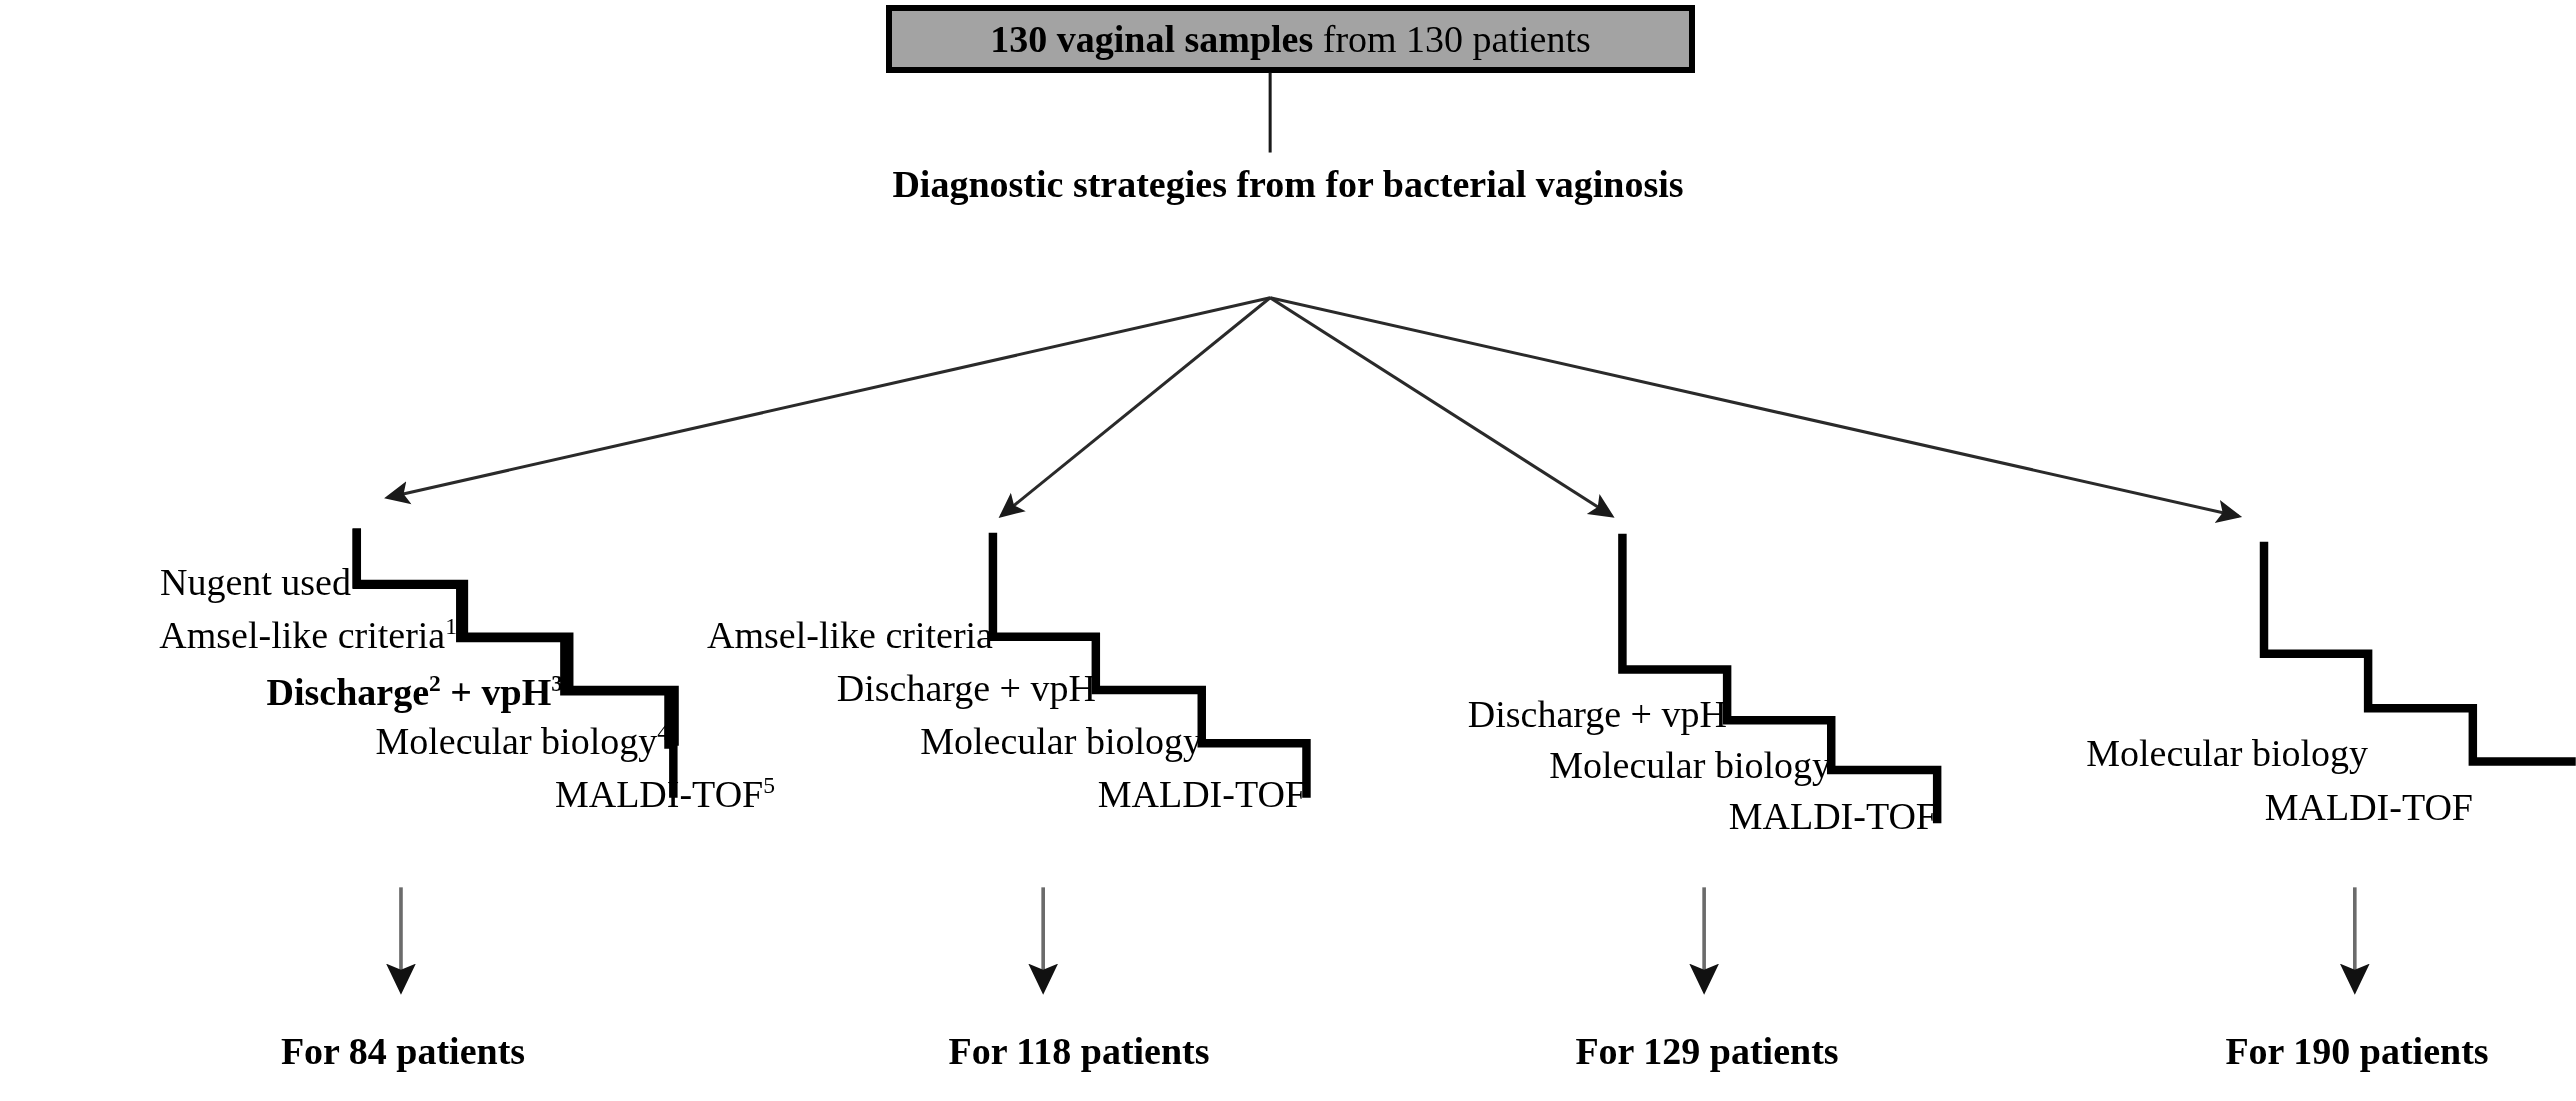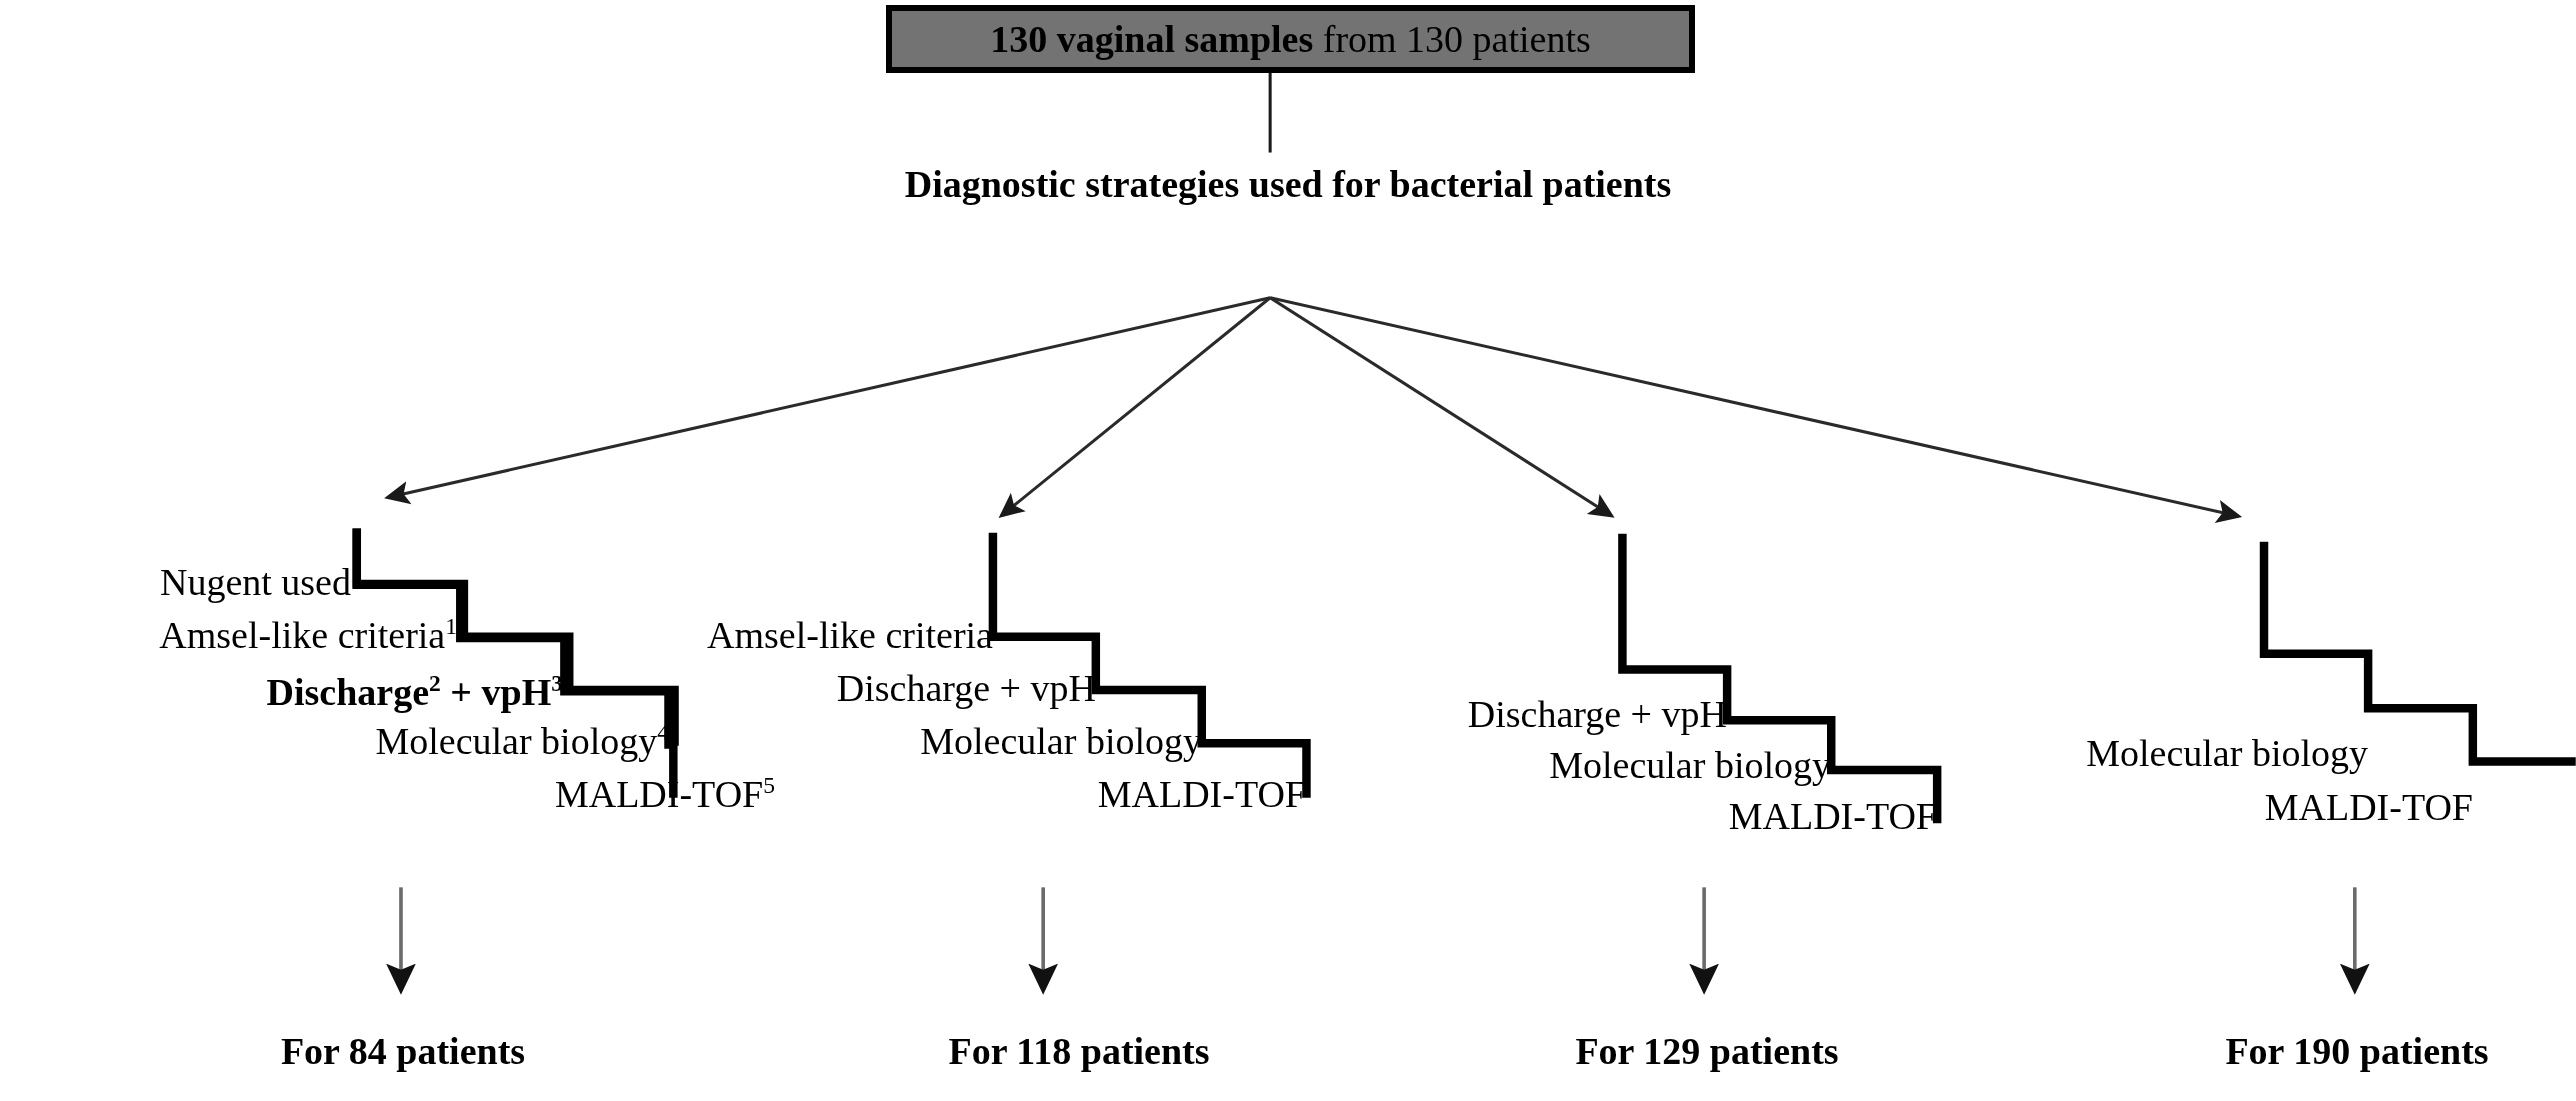--- a/index.html
+++ b/index.html
@@ -14,21 +14,21 @@
   #svg-layer{position:absolute;left:0;top:0;width:2576px;height:1101px;}
 
   .txt{position:absolute;white-space:nowrap;color:#000;line-height:1;}
 
   
   #top-box{
     position:absolute;
     left:886px; top:4.8px;
     width:809px; height:68px;
     border:6.7px solid #000;
-    background:#737373;
+    background:#a3a3a3;
     box-sizing:border-box;
     display:flex; align-items:center; justify-content:center;
   }
   #top-box .inner{font-size:38px;}
   #top-box .b{font-weight:bold;}
 
   #hub-title{
     left:0; right:0; top:165px;
     width:2576px;
     text-align:center;
@@ -57,21 +57,21 @@
 </style>
 </head>
 <body>
 
 <div id="stage">
 
   <div id="top-box">
     <span class="inner"><span class="b">130 vaginal samples</span><span> from 130 patients</span></span>
   </div>
 
-  <div class="txt" id="hub-title">Diagnostic strategies used for bacterial patients</div>
+  <div class="txt" id="hub-title">Diagnostic strategies from for bacterial vaginosis</div>
 
   <svg id="svg-layer" viewBox="0 0 4255 1819" xmlns="http://www.w3.org/2000/svg">
     <defs>
       <marker id="ah-thin" markerWidth="9" markerHeight="9" refX="7.2" refY="4.5" orient="auto" markerUnits="strokeWidth">
         <path d="M0,0.6 L8.4,4.5 L0,8.4 L1.8,4.5 Z" fill="#1a1a1a"></path>
       </marker>
       <marker id="ah-down" markerWidth="9" markerHeight="9" refX="7" refY="4.5" orient="auto" markerUnits="strokeWidth">
         <path d="M0,0.4 L8.6,4.5 L0,8.6 L1.7,4.5 Z" fill="#111111"></path>
       </marker>
     </defs>

